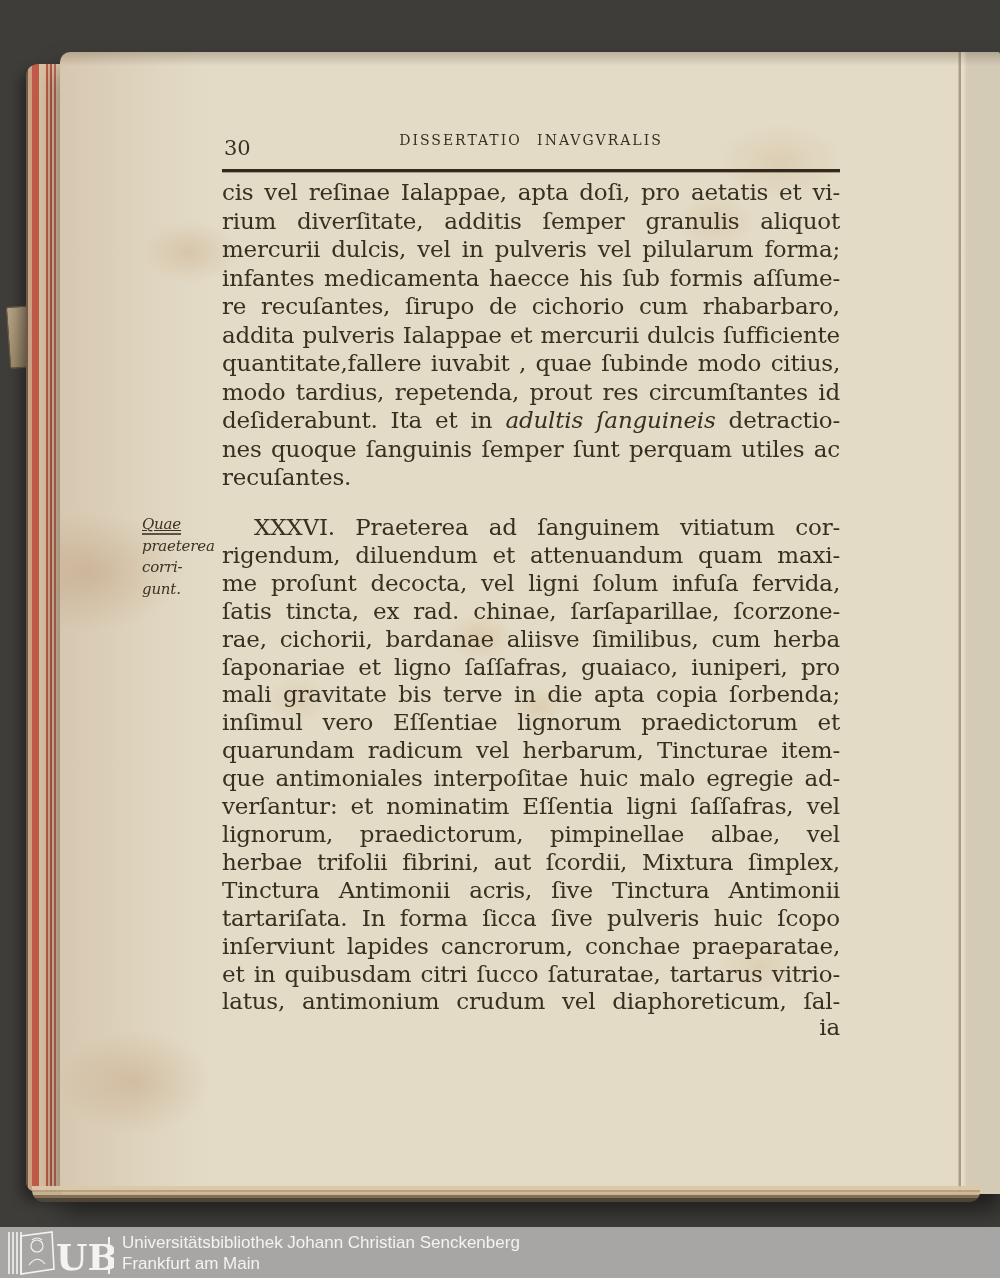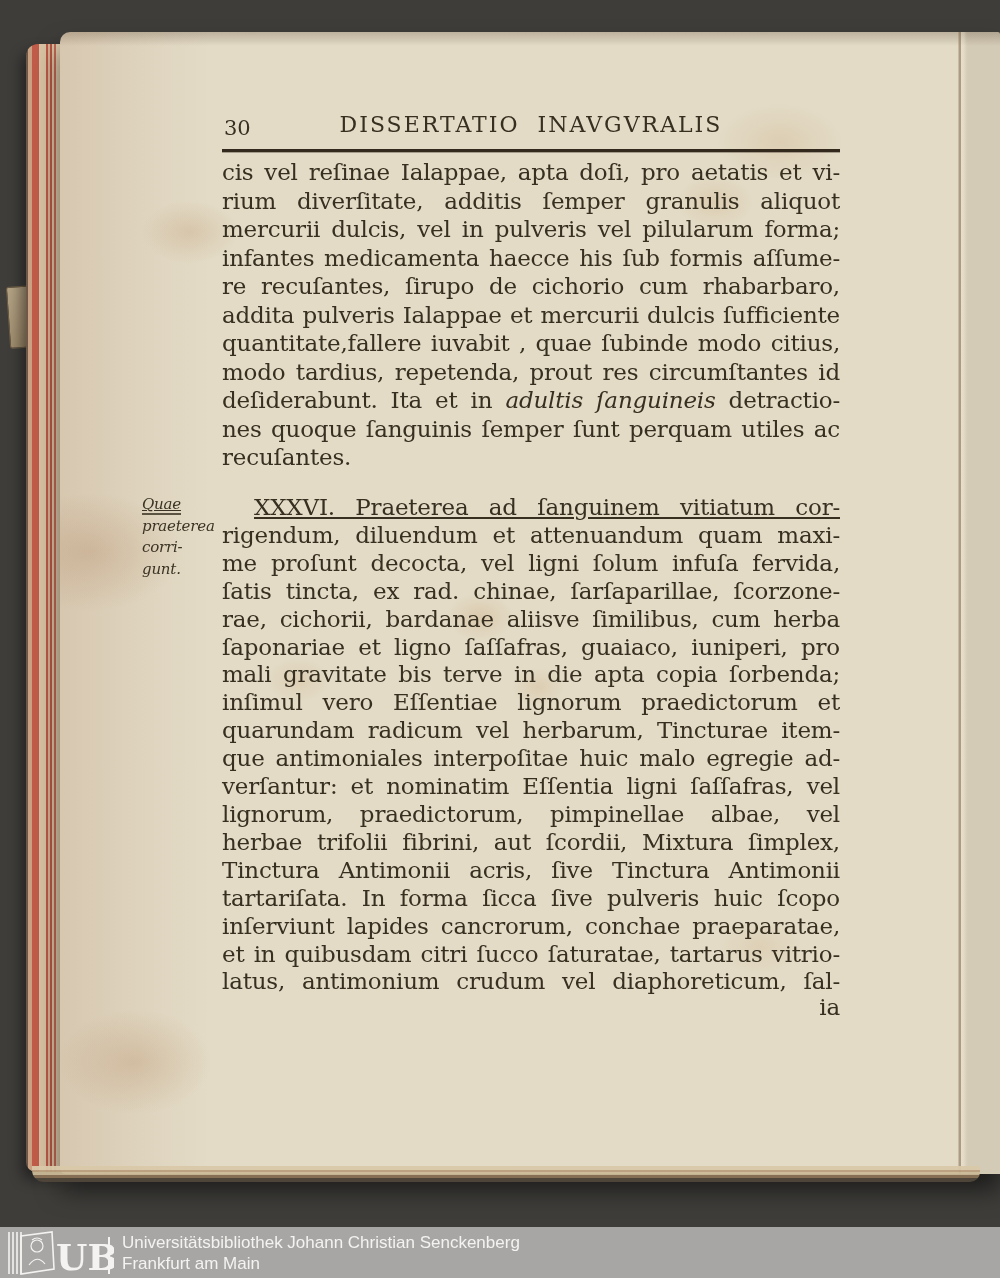--- a/index.html
+++ b/index.html
@@ -1,20 +1,20 @@
 <!DOCTYPE html>
 <html><head>
 <meta charset="utf-8">
 <style>
   html,body{margin:0;padding:0;background:#2b2b29;}
   .stage{position:relative;width:1000px;height:1278px;overflow:hidden;
          background:#3e3d3a;font-family:"DejaVu Serif",serif;}
 
   
-  .scan{position:absolute;inset:0;height:1227px;}
+  .scan{position:absolute;inset:0;height:1227px;margin-top:20px;}
 
   .page{position:absolute;left:60px;top:32px;width:940px;height:1142px;
         background-color:#e3dbc6;
         background-image:
           radial-gradient(ellipse 90px 55px at 720px 110px, rgba(186,136,80,.16), transparent 70%),
           radial-gradient(ellipse 55px 38px at 655px 170px, rgba(186,136,80,.18), transparent 70%),
           radial-gradient(ellipse 70px 45px at 130px 200px, rgba(172,120,70,.20), transparent 70%),
           radial-gradient(ellipse 48px 34px at 420px 585px, rgba(184,130,72,.20), transparent 70%),
           radial-gradient(ellipse 38px 28px at 478px 655px, rgba(184,130,72,.16), transparent 70%),
           radial-gradient(ellipse 46px 32px at 238px 648px, rgba(184,130,72,.14), transparent 70%),
@@ -50,30 +50,30 @@
   
   .bottom-edge{position:absolute;left:32px;top:1166px;width:948px;height:16px;
         border-radius:0 0 10px 12px;
         background:linear-gradient(180deg,#d9c9a9 0 4px,#b99e7d 4px 6px,#ccba97 6px 9px,
                    #8a7257 9px 12px,#50463a 12px 16px);opacity:.95;}
 
   
   .content{position:absolute;left:0;top:0;color:#372f20;letter-spacing:-0.2px;}
   .pagenum{position:absolute;left:224px;top:116px;font-size:21px;}
   .header{position:absolute;left:222px;top:112px;width:618px;text-align:center;
-          font-size:22px;letter-spacing:2px;word-spacing:9px;white-space:nowrap;}
+          font-size:14px;letter-spacing:2px;word-spacing:9px;white-space:nowrap;}
   .rule{position:absolute;left:222px;top:149px;width:618px;height:3px;
         background:#33291d;box-shadow:0 1px 0 rgba(51,41,29,.35);}
 
   .block{position:absolute;left:222px;width:618px;font-size:23px;}
   .para1{top:158px;line-height:28.5px;}
   .para2{top:494px;line-height:27.9px;}
   .line{text-align:justify;text-align-last:justify;}
   .line.end{text-align-last:left;}
-  .line.indent{text-indent:32px;text-decoration:underline;}
+  .line.indent{text-indent:32px;}
   .it{font-style:italic;}
 
   .margin-note{position:absolute;left:142px;top:494px;width:78px;
                font-size:15px;line-height:21.5px;font-style:italic;color:#3b3323;}
   .margin-note .u{border-bottom:2px solid rgba(59,51,35,.8);text-decoration:underline;}
 
   .catchword{position:absolute;left:222px;top:994px;width:618px;
              text-align:right;font-size:23px;}
 
   

